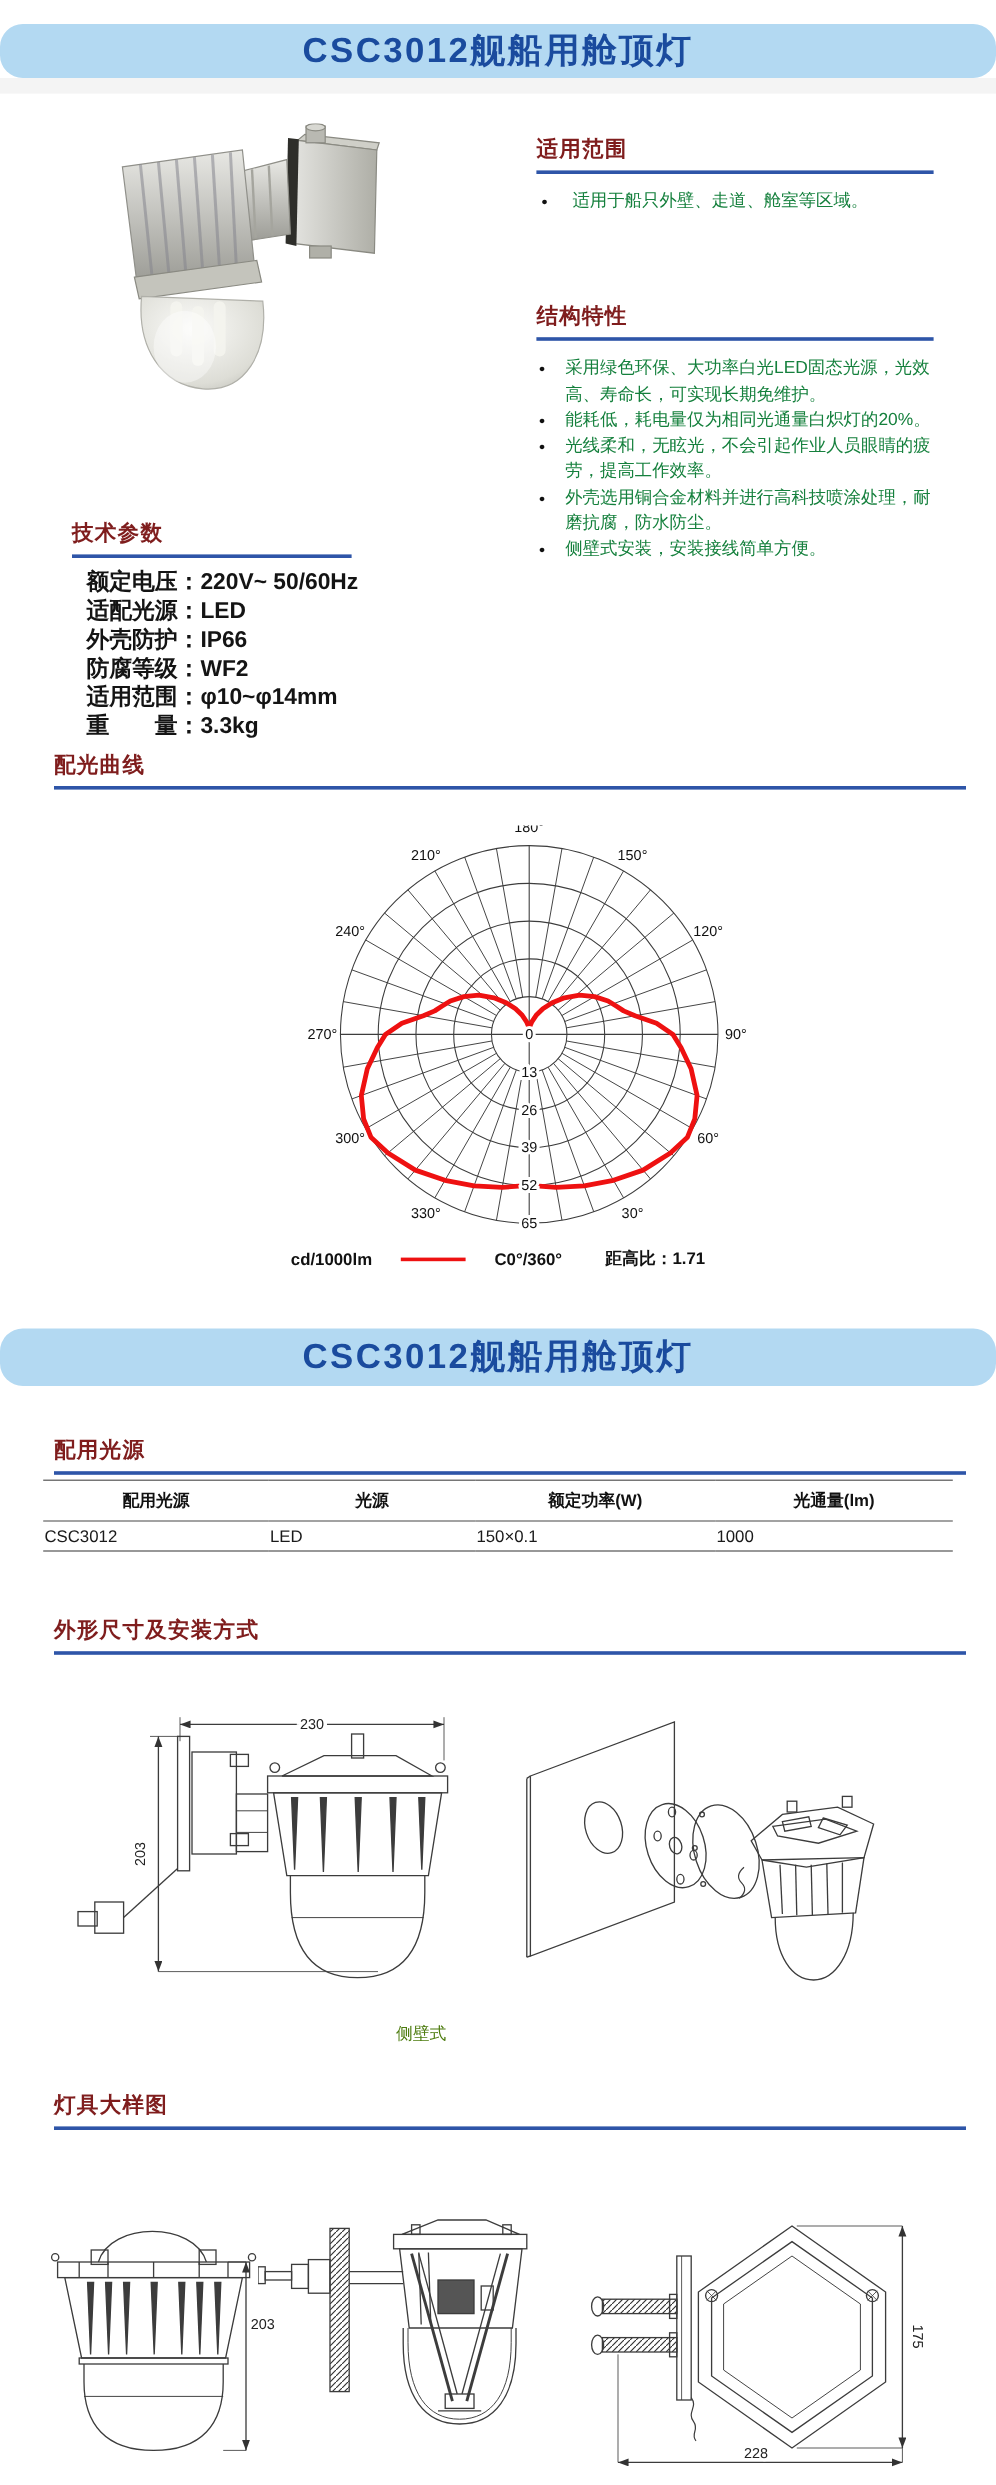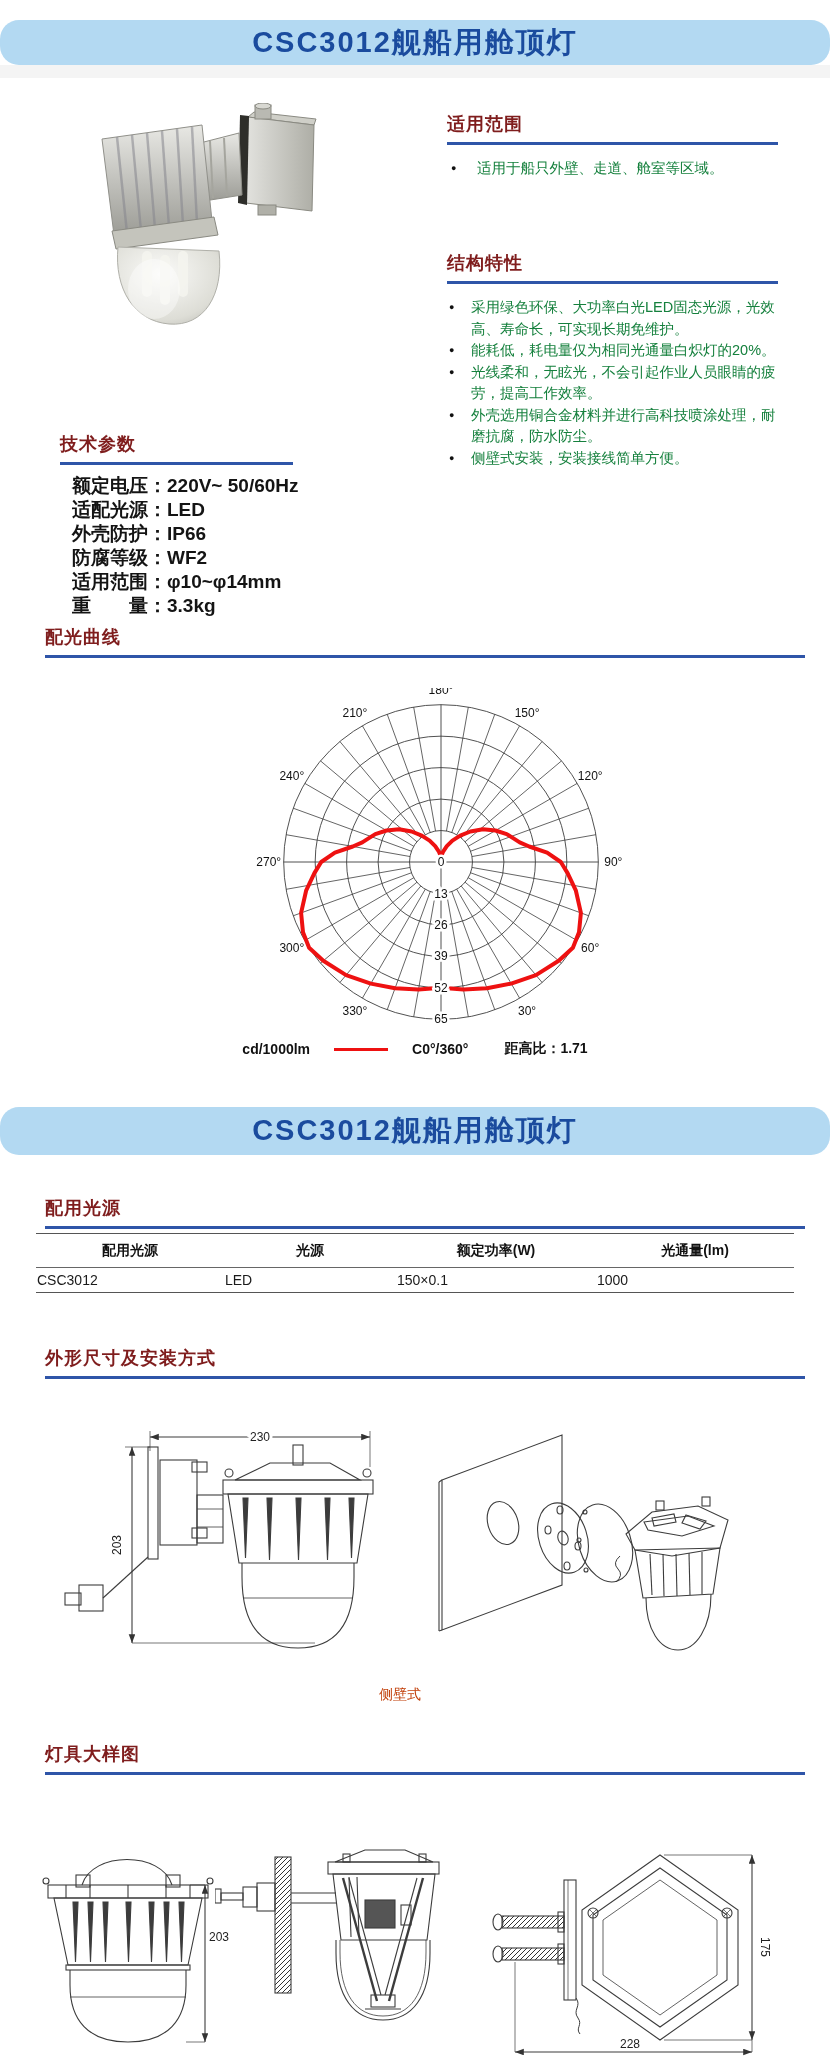--- a/index.html
+++ b/index.html
@@ -16,21 +16,21 @@
   .blist.wide li{padding-left:30px;}
   .blist.wide li::before{left:4px;}
   .tech-rows{position:absolute;font-size:19px;font-weight:600;line-height:24px;color:#141414;}
   .legend{position:absolute;left:0;top:1040px;width:830px;display:flex;justify-content:center;align-items:center;gap:24px;
           font-size:14px;font-weight:600;color:#111;}
   .legend .rline{width:54px;height:3px;background:#ee1111;}
   table.src{position:absolute;left:36px;top:1233px;width:758px;border-collapse:collapse;
             border-top:1.2px solid #555;border-bottom:1.2px solid #555;}
   table.src th{font-size:14px;font-weight:bold;color:#111;height:31px;border-bottom:1.2px solid #666;text-align:center;}
   table.src td{font-size:14px;color:#1a1a1a;height:22px;text-align:left;}
-  .caption{position:absolute;font-size:14px;color:#c2410c;text-align:center;}
+  .caption{position:absolute;font-size:14px;color:#4d7c0f;text-align:left;}
   svg text{font-family:"Liberation Sans","DejaVu Sans",sans-serif;}
   .dtxt{font-size:12px;fill:#222;}
 </style>
 </head>
 <body>
 
 <div id="page">
 
   <div class="band" style="top:20px;height:45px;">
     <div class="t">CSC3012舰船用舱顶灯</div>

